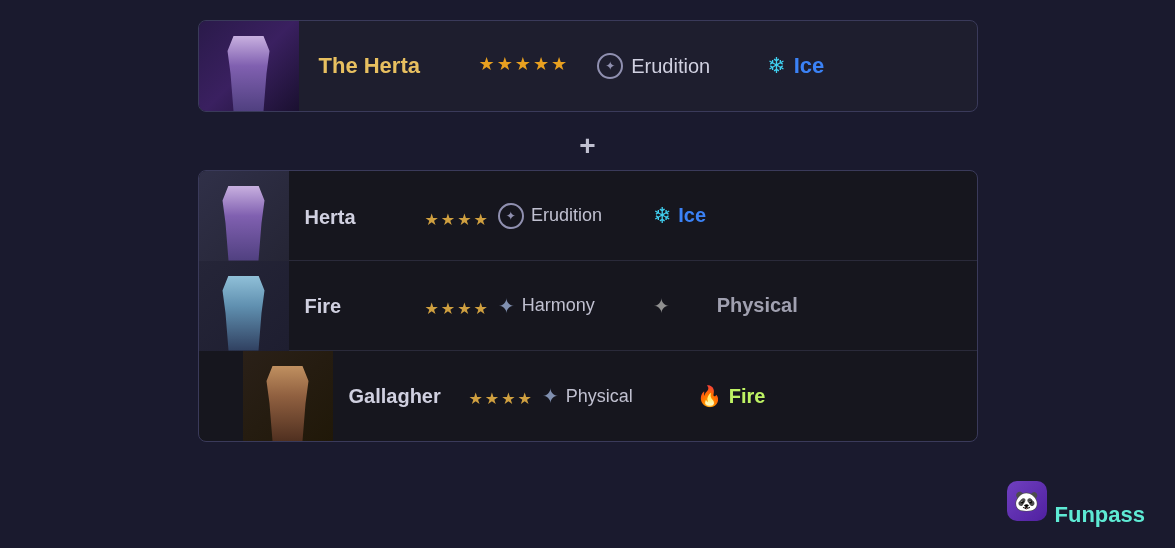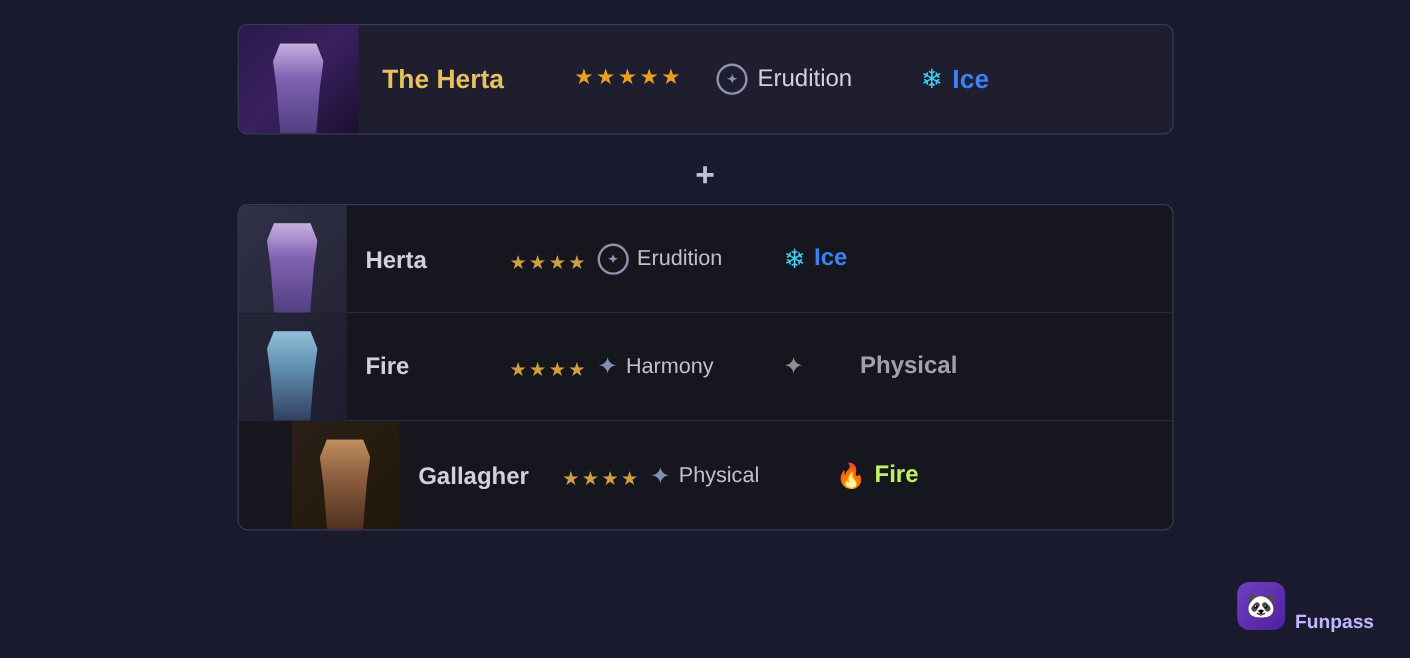--- a/index.html
+++ b/index.html
@@ -249,23 +249,23 @@
       height: 40px;
       background: linear-gradient(135deg, #7040c0, #5020a0);
       border-radius: 10px;
       display: flex;
       align-items: center;
       justify-content: center;
       color: white;
       font-size: 20px;
     }
     .funpass-text {
-      font-size: 16px;
-      font-weight: bold;
-      color: #c4b5fd;
+      font-size: 22px;
+      font-weight: bold;
+      color: #5eead4;
       margin-top: 28px;
     }
 
     
     .ice-icon {
       color: #40d0f0;
       font-size: 22px;
     }
     .physical-icon {
       color: #909090;

